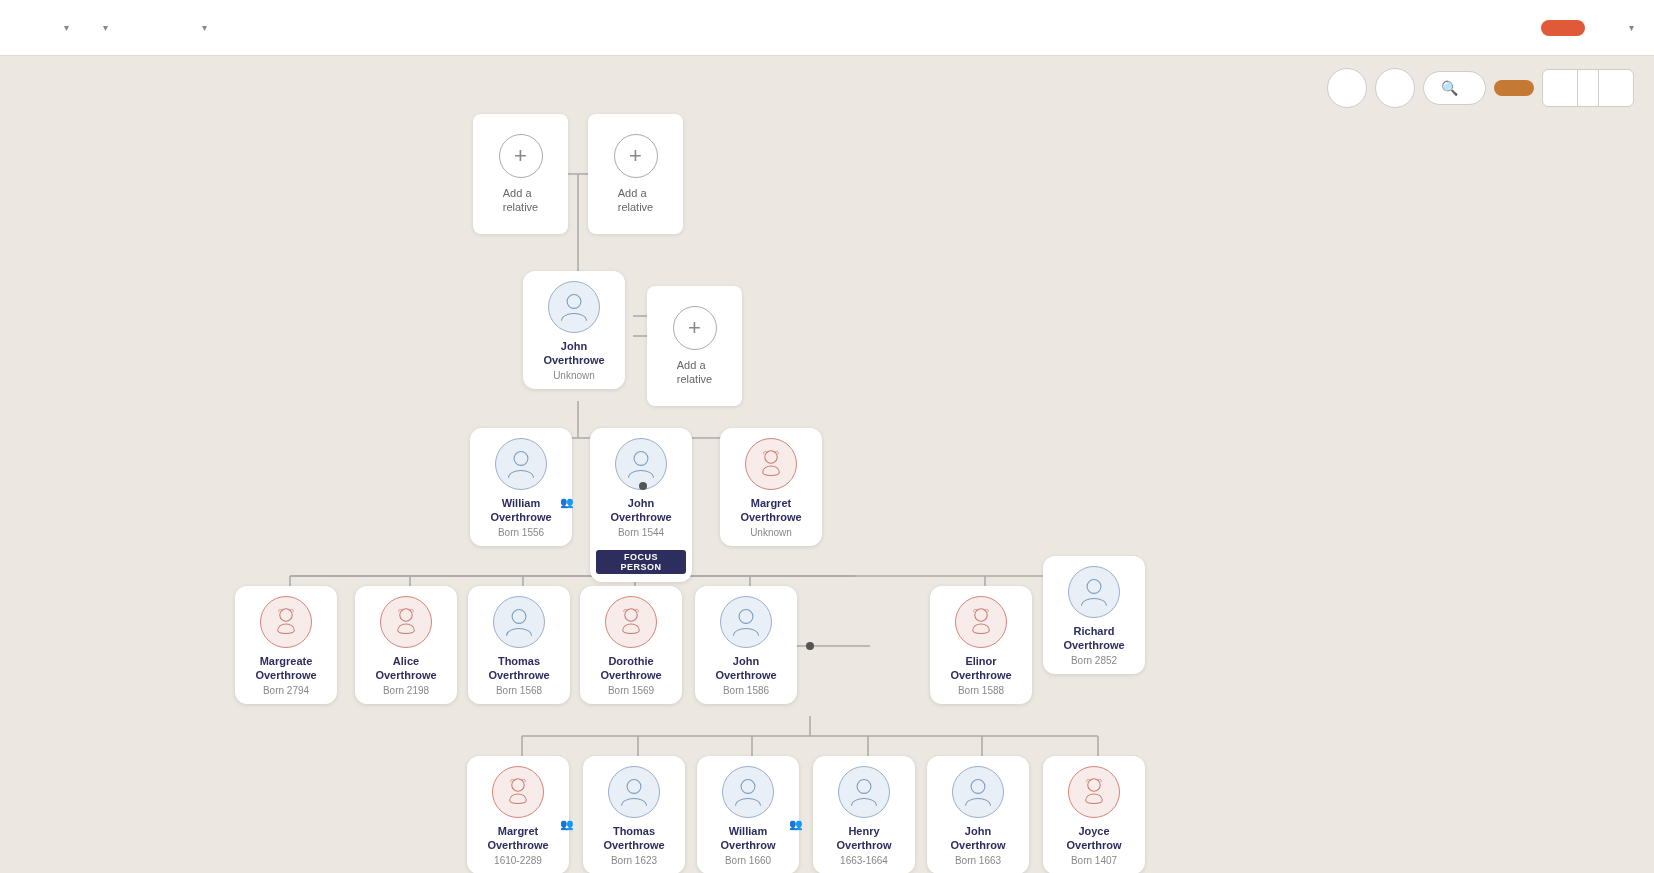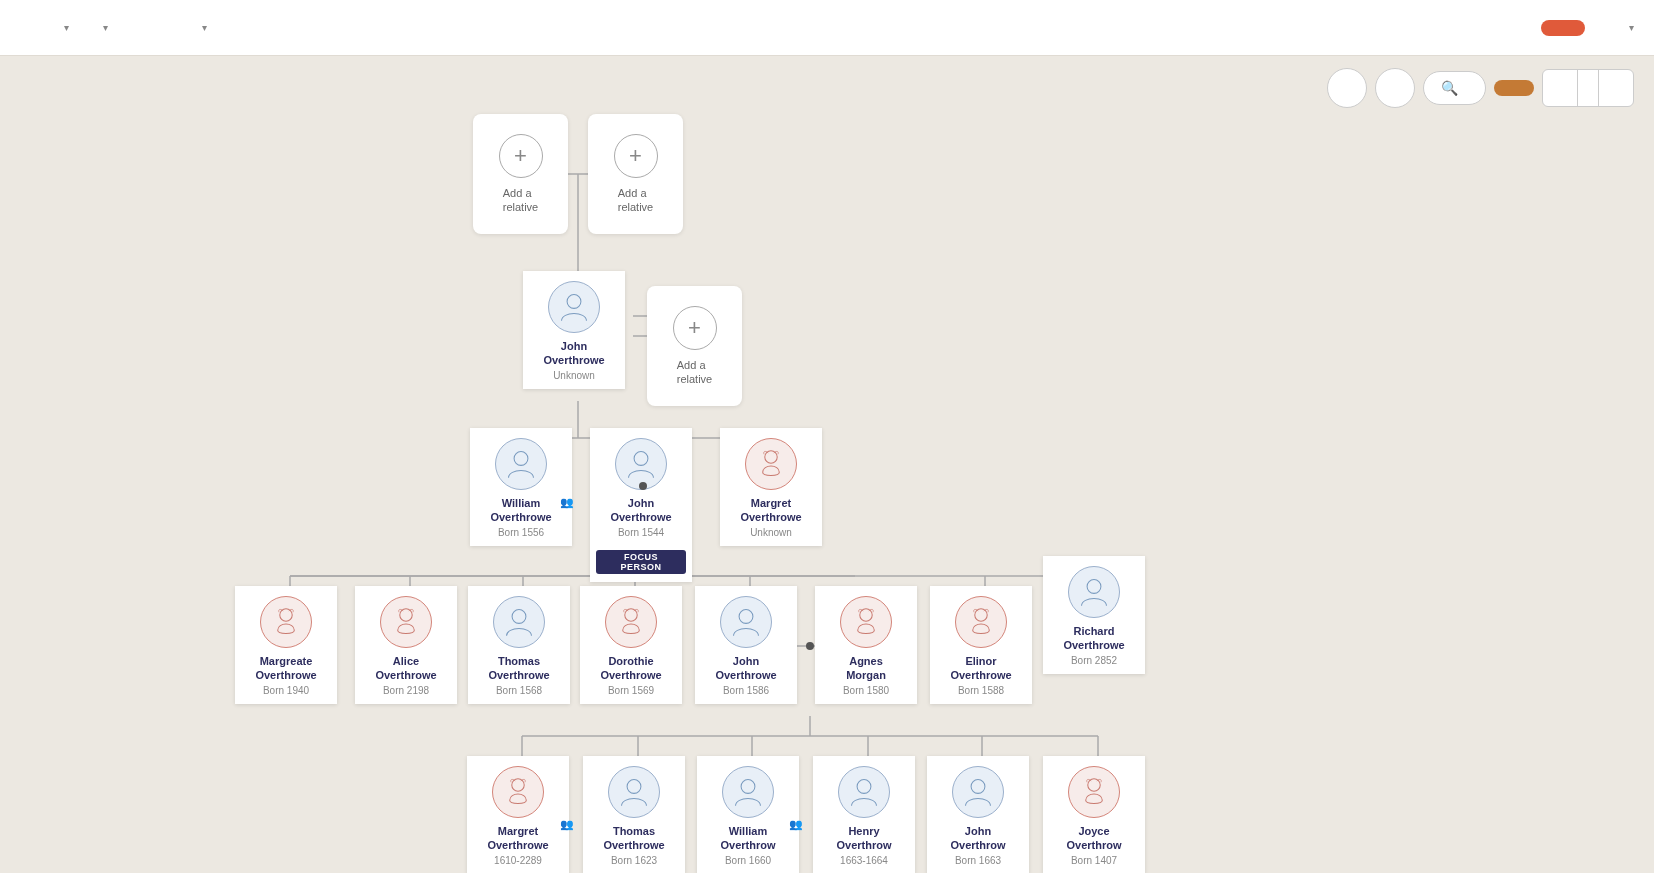--- a/index.html
+++ b/index.html
@@ -159,21 +159,21 @@
       left: 0;
       right: 0;
       bottom: 0;
       overflow: hidden;
     }
 
     
     .person-card {
       position: absolute;
       background: #fff;
-      border-radius: 0;
+      border-radius: 12px;
       width: 102px;
       text-align: center;
       padding: 10px 6px 8px;
       box-shadow: 0 1px 4px rgba(0,0,0,0.12);
       cursor: pointer;
     }
 
     .add-card {
       position: absolute;
       background: #fff;
@@ -458,21 +458,21 @@
     <circle cx="26" cy="16" r="9" stroke="#c97a70" stroke-width="1.5" fill="none"></circle>
     <path d="M14 38 C14 26 38 26 38 38 C38 44 14 44 14 38Z" stroke="#c97a70" stroke-width="1.5" fill="none"></path>
     <path d="M22 10 C18 6 14 8 16 12" stroke="#c97a70" stroke-width="1" fill="none"></path>
     <path d="M30 10 C34 6 38 8 36 12" stroke="#c97a70" stroke-width="1" fill="none"></path>
   </svg>
       </div>
     <div class="person-name">
         <div>Margreate</div>
         <div>Overthrowe</div>
       </div>
-    <div class="person-date">Born 1940</div>
+    <div class="person-date">Born 2794</div>
 
   </div>
     <div class="person-card" style="left: 355px; top: 530px;">
     <div class="avatar female">
         <svg viewBox="0 0 52 52" xmlns="http://www.w3.org/2000/svg">
     <circle cx="26" cy="16" r="9" stroke="#c97a70" stroke-width="1.5" fill="none"></circle>
     <path d="M14 38 C14 26 38 26 38 38 C38 44 14 44 14 38Z" stroke="#c97a70" stroke-width="1.5" fill="none"></path>
     <path d="M22 10 C18 6 14 8 16 12" stroke="#c97a70" stroke-width="1" fill="none"></path>
     <path d="M30 10 C34 6 38 8 36 12" stroke="#c97a70" stroke-width="1" fill="none"></path>
   </svg>
@@ -519,36 +519,20 @@
         <svg viewBox="0 0 52 52" xmlns="http://www.w3.org/2000/svg">
     <circle cx="26" cy="18" r="10" stroke="#7a9bbf" stroke-width="1.5" fill="none"></circle>
     <path d="M8 46 C8 32 44 32 44 46" stroke="#7a9bbf" stroke-width="1.5" fill="none"></path>
   </svg>
       </div>
     <div class="person-name">
         <div>John</div>
         <div>Overthrowe</div>
       </div>
     <div class="person-date">Born 1586</div>
-
-  </div>
-    <div class="person-card" style="left: 815px; top: 530px;">
-    <div class="avatar female">
-        <svg viewBox="0 0 52 52" xmlns="http://www.w3.org/2000/svg">
-    <circle cx="26" cy="16" r="9" stroke="#c97a70" stroke-width="1.5" fill="none"></circle>
-    <path d="M14 38 C14 26 38 26 38 38 C38 44 14 44 14 38Z" stroke="#c97a70" stroke-width="1.5" fill="none"></path>
-    <path d="M22 10 C18 6 14 8 16 12" stroke="#c97a70" stroke-width="1" fill="none"></path>
-    <path d="M30 10 C34 6 38 8 36 12" stroke="#c97a70" stroke-width="1" fill="none"></path>
-  </svg>
-      </div>
-    <div class="person-name">
-        <div>Agnes</div>
-        <div>Morgan</div>
-      </div>
-    <div class="person-date">Born 1580</div>
 
   </div>
     <div class="person-card" style="left: 930px; top: 530px;">
     <div class="avatar female">
         <svg viewBox="0 0 52 52" xmlns="http://www.w3.org/2000/svg">
     <circle cx="26" cy="16" r="9" stroke="#c97a70" stroke-width="1.5" fill="none"></circle>
     <path d="M14 38 C14 26 38 26 38 38 C38 44 14 44 14 38Z" stroke="#c97a70" stroke-width="1.5" fill="none"></path>
     <path d="M22 10 C18 6 14 8 16 12" stroke="#c97a70" stroke-width="1" fill="none"></path>
     <path d="M30 10 C34 6 38 8 36 12" stroke="#c97a70" stroke-width="1" fill="none"></path>
   </svg>

